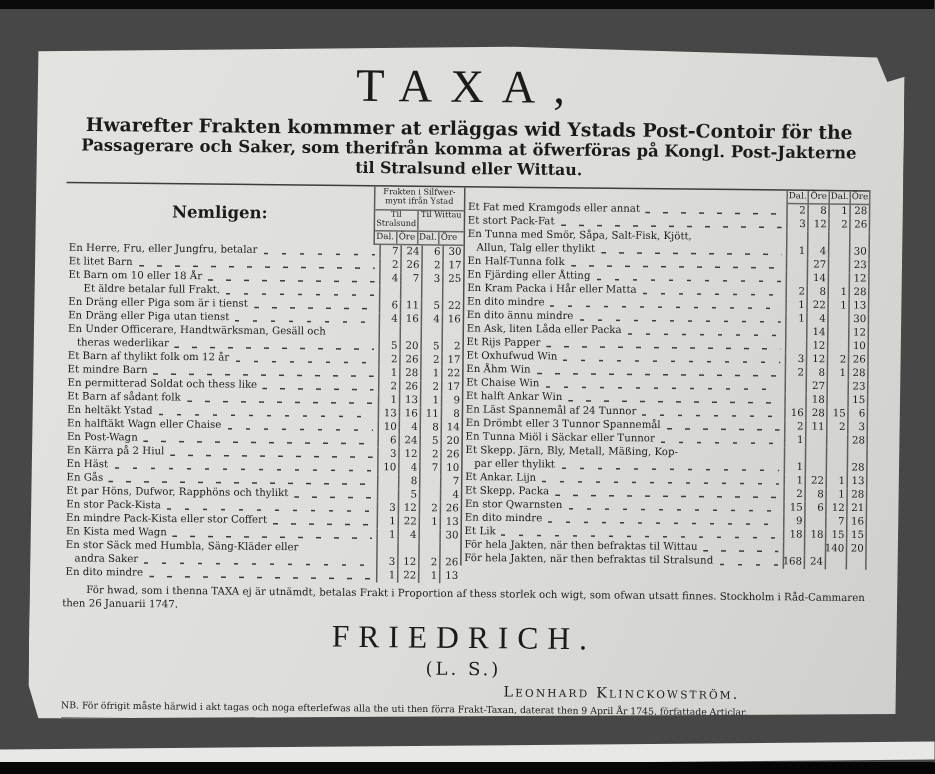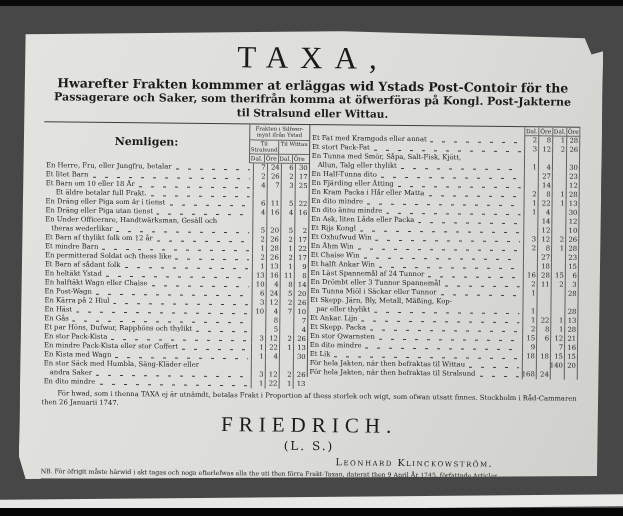--- a/index.html
+++ b/index.html
@@ -436,21 +436,21 @@
               </div>
             </div>
             <div class="num">1</div>
             <div class="num">4</div>
             <div class="num"></div>
             <div class="num">30</div>
           </div>
           <div class="row">
             <div class="lblwrap">
               <div class="line">
-                <span class="t">En Half-Tunna dito</span>
+                <span class="t">En Half-Tunna folk</span>
                 <span class="dots"></span>
               </div>
             </div>
             <div class="num"></div>
             <div class="num">27</div>
             <div class="num"></div>
             <div class="num">23</div>
           </div>
           <div class="row">
             <div class="lblwrap">
@@ -508,21 +508,21 @@
               </div>
             </div>
             <div class="num"></div>
             <div class="num">14</div>
             <div class="num"></div>
             <div class="num">12</div>
           </div>
           <div class="row">
             <div class="lblwrap">
               <div class="line">
-                <span class="t">Et Rijs Kongl</span>
+                <span class="t">Et Rijs Papper</span>
                 <span class="dots"></span>
               </div>
             </div>
             <div class="num"></div>
             <div class="num">12</div>
             <div class="num"></div>
             <div class="num">10</div>
           </div>
           <div class="row">
             <div class="lblwrap">

